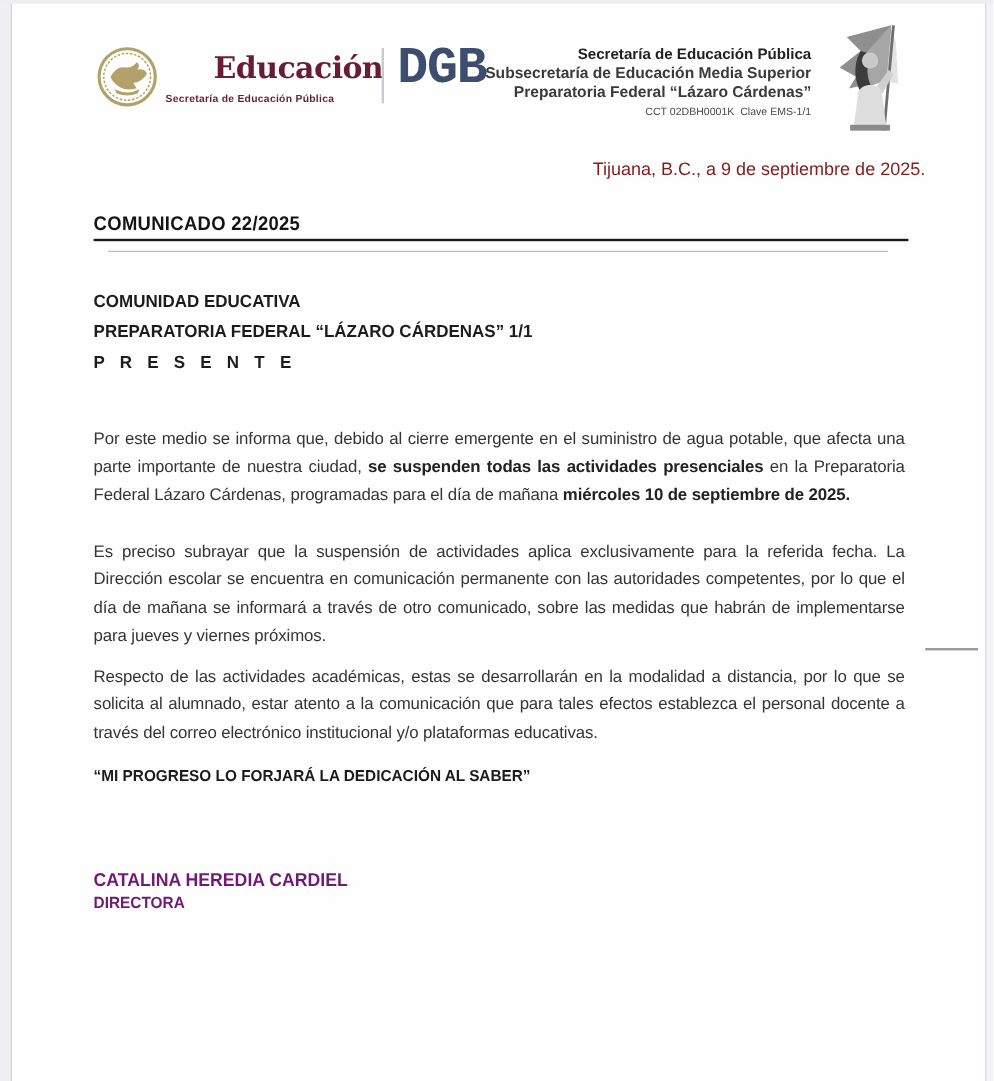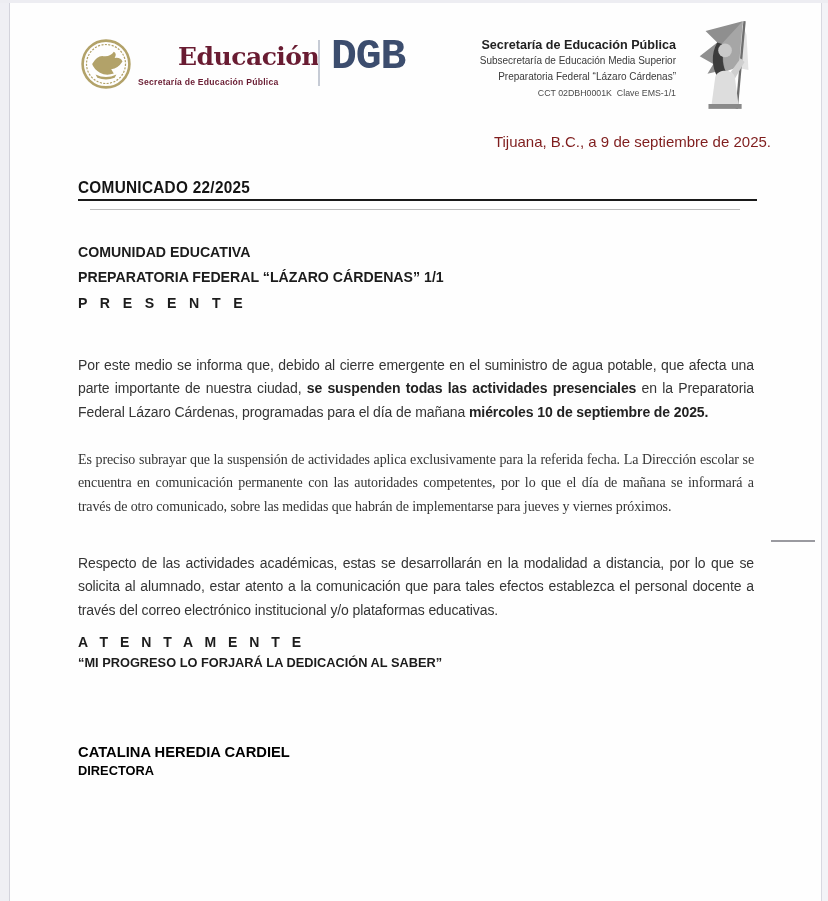--- a/index.html
+++ b/index.html
@@ -15,47 +15,47 @@
 
   
   .seal{position:absolute;left:80px;top:35px;width:52px;height:58px;}
   .wordmark-block{position:absolute;left:138px;top:39px;}
   .wordmark{font-family:"DejaVu Serif","Liberation Serif",serif;font-weight:700;font-size:25px;line-height:36px;color:#691c32;letter-spacing:-0.5px;margin-left:40px;}
   .wordmark-sub{margin-top:2px;font-size:8.6px;font-weight:700;color:#691c32;letter-spacing:0.25px;}
   .logo-divider{position:absolute;left:318px;top:40px;width:2px;height:46px;background:#c6cbd5;}
   .dgb{position:absolute;left:331px;top:33px;font-size:43px;line-height:48px;font-weight:900;color:#3c4d6e;letter-spacing:-1px;font-family:Liberation Mono, monospace;}
   .office-block{position:absolute;right:152px;top:37px;text-align:right;color:#3a3a3a;}
   .office-l1{font-size:12.6px;font-weight:700;line-height:16px;color:#222;}
-  .office-l{font-size:10px;line-height:16.4px;}
+  .office-l{font-size:13px;line-height:16.4px;font-weight:bold;}
   .office-l5{font-size:8.8px;line-height:12px;margin-top:1px;color:#4a4a4a;}
   .emblem{position:absolute;left:688px;top:16px;width:78px;height:98px;}
 
   
   .date-line{position:absolute;top:133px;right:57px;font-size:15px;color:#7f1d1d;}
   .subject{position:absolute;left:78px;top:178px;font-size:16.5px;font-weight:800;color:#141414;letter-spacing:0.3px;transform:scaleX(0.93);transform-origin:left center;white-space:nowrap;}
   .rule-dark{position:absolute;left:78px;top:199px;width:679px;height:2px;background:#1a1a1a;}
   .rule-light{position:absolute;left:90px;top:209px;width:650px;height:1px;background:#bdbdbd;}
 
   
   .recipient{position:absolute;left:78px;top:240px;color:#1c1c1c;}
   .recipient div{font-size:14.6px;font-weight:700;line-height:25.3px;transform:scaleX(0.97);transform-origin:left center;white-space:nowrap;}
   .presente{letter-spacing:4.5px;}
 
   
   .para{position:absolute;left:78px;width:676px;margin:0;font-size:14px;line-height:23.4px;letter-spacing:-0.1px;color:#353535;text-align:justify;}
   .p1{top:354px;}
-  .p2{top:448px;font-family:Liberation Serif, serif;}
+  .p2{top:448px;}
   .p3{top:552px;}
   .para strong{color:#222;}
 
   
   .closing{position:absolute;left:78px;top:634px;color:#1c1c1c;}
   .atentamente{font-size:14px;font-weight:700;letter-spacing:4px;}
   .motto{margin-top:5px;font-size:13.2px;font-weight:700;transform:scaleX(0.97);transform-origin:left center;white-space:nowrap;}
-  .signature{position:absolute;left:78px;top:740px;color:#000000;}
+  .signature{position:absolute;left:78px;top:722px;color:#701a75;}
   .sig-name{font-size:15.5px;font-weight:700;line-height:23px;transform:scaleX(0.95);transform-origin:left center;white-space:nowrap;}
   .sig-title{font-size:13.5px;font-weight:700;transform:scaleX(0.95);transform-origin:left center;}
 
   .fold-mark{position:absolute;left:771px;top:540px;width:44px;height:2px;background:#9a9aa0;}
 </style>
 </head>
 <body>
 
 <div class="page">
   <div class="edge-left"></div>
@@ -107,21 +107,20 @@
     <div>PREPARATORIA FEDERAL “LÁZARO CÁRDENAS” 1/1</div>
     <div class="presente">P R E S E N T E</div>
   </div>
 
   <p class="para p1"><span>Por este medio se informa que, debido al cierre emergente en el suministro de agua potable, que afecta una parte importante de nuestra ciudad, </span><strong>se suspenden todas las actividades presenciales</strong><span> en la Preparatoria Federal Lázaro Cárdenas, programadas para el día de mañana </span><strong>miércoles 10 de septiembre de 2025.</strong></p>
 
   <p class="para p2">Es preciso subrayar que la suspensión de actividades aplica exclusivamente para la referida fecha. La Dirección escolar se encuentra en comunicación permanente con las autoridades competentes, por lo que el día de mañana se informará a través de otro comunicado, sobre las medidas que habrán de implementarse para jueves y viernes próximos.</p>
   <p class="para p3">Respecto de las actividades académicas, estas se desarrollarán en la modalidad a distancia, por lo que se solicita al alumnado, estar atento a la comunicación que para tales efectos establezca el personal docente a través del correo electrónico institucional y/o plataformas educativas.</p>
 
   <div class="closing">
-    <div class="atentamente">A T E N T A M E N T E</div>
     <div class="motto">“MI PROGRESO LO FORJARÁ LA DEDICACIÓN AL SABER”</div>
   </div>
 
   <div class="signature">
     <div class="sig-name">CATALINA HEREDIA CARDIEL</div>
     <div class="sig-title">DIRECTORA</div>
   </div>
 
   <div class="fold-mark"></div>
 </div>

